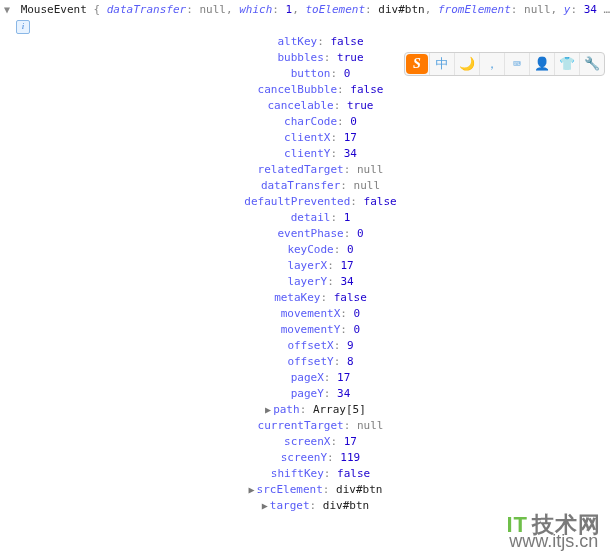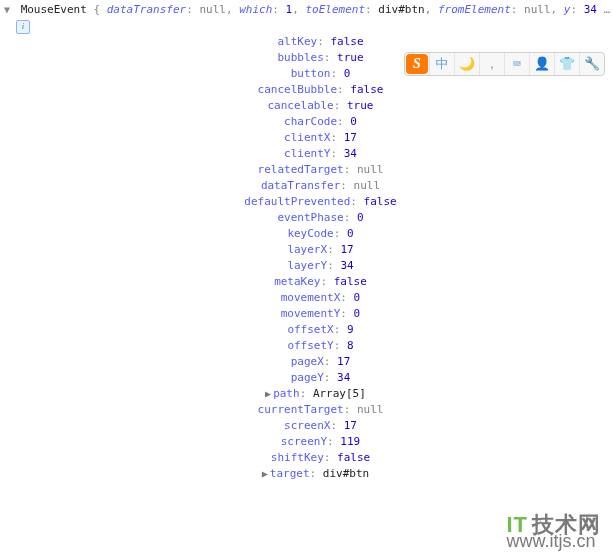--- a/index.html
+++ b/index.html
@@ -18,21 +18,21 @@
   .row{padding-left:24px;white-space:nowrap;text-align:center;}
   .row .arrow{margin-left:-12px;}
   .info{display:inline-block;width:12px;height:12px;border:1px solid #8ab7e6;border-radius:2px;background:#e8f3ff;color:#3a7fd5;font:9px/10px Georgia,serif;font-style:italic;text-align:center;margin:2px 0 0 12px;}
   
   .tb{position:absolute;top:52px;right:8px;display:flex;align-items:center;gap:0;border:1px solid #d0d0d0;border-radius:4px;background:#f7f7f7;}
   .tb .btn{width:24px;height:22px;display:flex;align-items:center;justify-content:center;color:#5aa3df;font-size:13px;cursor:pointer;}
   .tb .btn:not(:last-child){border-right:1px solid #e3e3e3;}
   .sogou{background:#ff7a00;border-radius:4px;width:22px;height:20px;display:flex;align-items:center;justify-content:center;}
   .sogou span{color:#fff;font:italic bold 14px/14px Georgia,serif;}
   
-  .wm{position:absolute;right:12px;bottom:8px;text-align:left;font-family:"Microsoft YaHei",Arial,sans-serif;pointer-events:none;}
+  .wm{position:absolute;right:12px;bottom:8px;text-align:center;font-family:"Microsoft YaHei",Arial,sans-serif;pointer-events:none;}
   .wm .l1{font-size:22px;font-weight:700;letter-spacing:1px;}
   .wm .l1 .c1{color:#6fbf4a;}
   .wm .l1 .cn{color:#7a7a7a;margin-left:4px;}
   .wm .l2{font-size:18px;color:#7a7a7a;}
   .summary .name{font-style:italic;}
 </style>
 </head>
 <body>
 
 <div class="wrap">
@@ -52,36 +52,38 @@
         <div class="row"><span class="name">bubbles</span><span class="kw">: </span><span class="bool">true</span></div>
         <div class="row"><span class="name">button</span><span class="kw">: </span><span class="num">0</span></div>
         <div class="row"><span class="name">cancelBubble</span><span class="kw">: </span><span class="bool">false</span></div>
         <div class="row"><span class="name">cancelable</span><span class="kw">: </span><span class="bool">true</span></div>
         <div class="row"><span class="name">charCode</span><span class="kw">: </span><span class="num">0</span></div>
         <div class="row"><span class="name">clientX</span><span class="kw">: </span><span class="num">17</span></div>
         <div class="row"><span class="name">clientY</span><span class="kw">: </span><span class="num">34</span></div>
         <div class="row"><span class="name">relatedTarget</span><span class="kw">: </span><span class="null">null</span></div>
         <div class="row"><span class="name">dataTransfer</span><span class="kw">: </span><span class="null">null</span></div>
         <div class="row"><span class="name">defaultPrevented</span><span class="kw">: </span><span class="bool">false</span></div>
+        <div class="row"><span class="name">detail</span><span class="kw">: </span><span class="num">1</span></div>
         <div class="row"><span class="name">eventPhase</span><span class="kw">: </span><span class="num">0</span></div>
         <div class="row"><span class="name">keyCode</span><span class="kw">: </span><span class="num">0</span></div>
         <div class="row"><span class="name">layerX</span><span class="kw">: </span><span class="num">17</span></div>
         <div class="row"><span class="name">layerY</span><span class="kw">: </span><span class="num">34</span></div>
         <div class="row"><span class="name">metaKey</span><span class="kw">: </span><span class="bool">false</span></div>
         <div class="row"><span class="name">movementX</span><span class="kw">: </span><span class="num">0</span></div>
         <div class="row"><span class="name">movementY</span><span class="kw">: </span><span class="num">0</span></div>
         <div class="row"><span class="name">offsetX</span><span class="kw">: </span><span class="num">9</span></div>
         <div class="row"><span class="name">offsetY</span><span class="kw">: </span><span class="num">8</span></div>
         <div class="row"><span class="name">pageX</span><span class="kw">: </span><span class="num">17</span></div>
         <div class="row"><span class="name">pageY</span><span class="kw">: </span><span class="num">34</span></div>
         <div class="row"><span class="arrow right"></span><span class="name">path</span><span class="kw">: </span><span class="cls">Array[5]</span></div>
         <div class="row"><span class="name">currentTarget</span><span class="kw">: </span><span class="null">null</span></div>
         <div class="row"><span class="name">screenX</span><span class="kw">: </span><span class="num">17</span></div>
         <div class="row"><span class="name">screenY</span><span class="kw">: </span><span class="num">119</span></div>
         <div class="row"><span class="name">shiftKey</span><span class="kw">: </span><span class="bool">false</span></div>
+        <div class="row"><span class="arrow right"></span><span class="name">srcElement</span><span class="kw">: </span><span class="cls">div#btn</span></div>
         <div class="row"><span class="arrow right"></span><span class="name">target</span><span class="kw">: </span><span class="cls">div#btn</span></div>
       </div>
   </div>
 
   <div class="tb">
     <div id="tb-items" style="display: flex;">
         <div class="btn">
           <div class="sogou">
             <span>S</span>
           </div>

